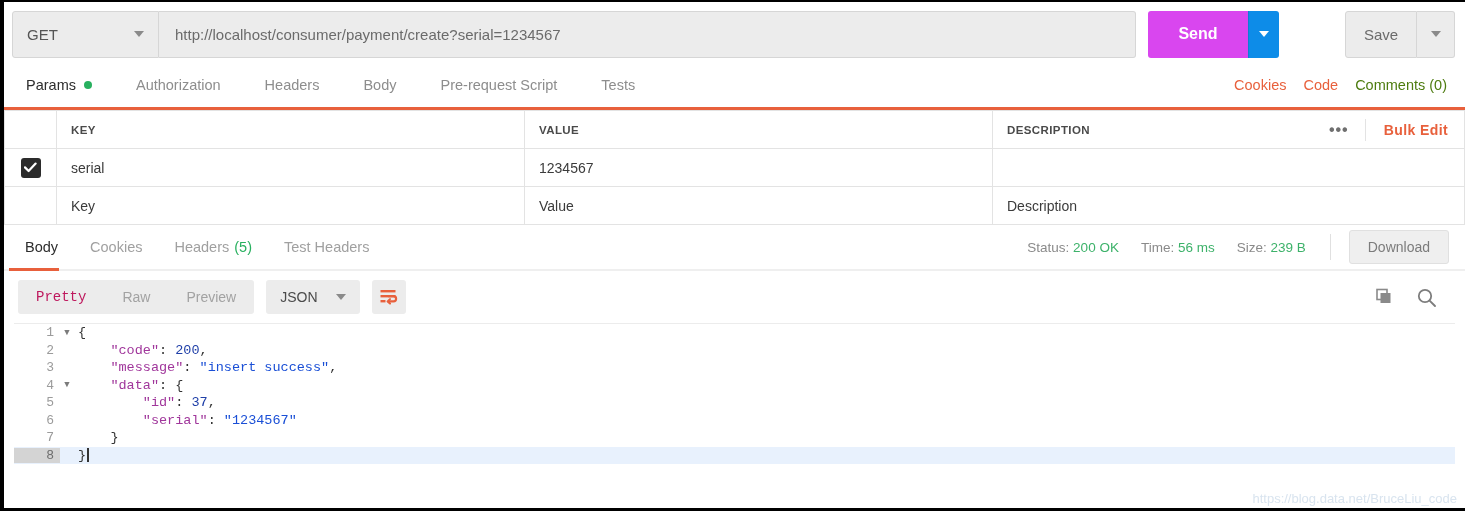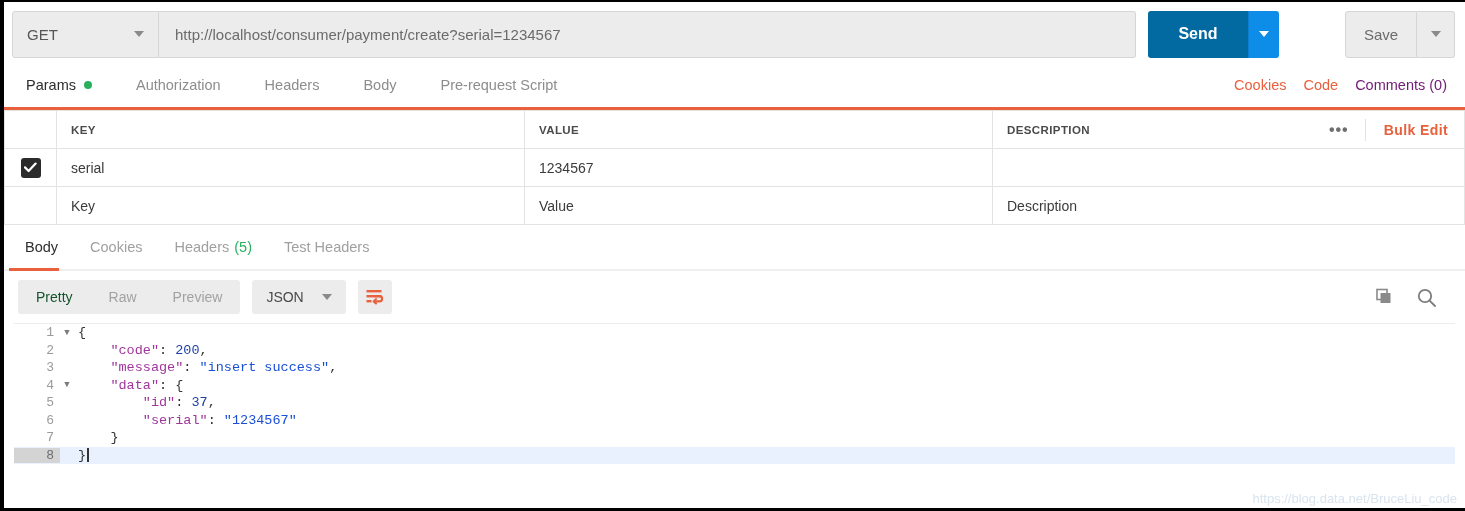--- a/index.html
+++ b/index.html
@@ -51,21 +51,21 @@
     border-left: none;
     border-radius: 0 3px 3px 0;
     display: flex; align-items: center;
     padding: 0 16px;
     color: #6b6b6b; font-size: 15px;
     cursor: text;
     overflow: hidden; white-space: nowrap;
   }
   .sendwrap { display: flex; margin-left: 12px; }
   .send {
-    background: #0369a1; color: #fff;
+    background: #d946ef; color: #fff;
     height: 47px; width: 100px;
     display: flex; align-items: center; justify-content: center;
     font-size: 16px; font-weight: bold;
     border-radius: 3px 0 0 3px; cursor: pointer;
   }
   .send-caret {
     background: #0d8ce8; width: 31px; height: 47px;
     display: flex; align-items: center; justify-content: center;
     border-radius: 0 3px 3px 0; cursor: pointer;
     border-left: 1px solid #0c7fd3;
@@ -110,21 +110,21 @@
   .rtab.active { color: #2d2d2d; }
   .greendot {
     width: 8px; height: 8px; border-radius: 50%;
     background: #28b05f; margin-left: 8px; display: inline-block;
   }
   .reqtabs-right {
     margin-left: auto; display: flex; align-items: center;
     height: 44px; padding-right: 18px; gap: 17px;
   }
   .link-orange { color: #e8603c; font-size: 14.5px; cursor: pointer; }
-  .link-orange.faded { color: #701a75; }
+  .link-orange.faded { color: #4d7c0f; }
   
   .rtab-underline {
     position: absolute; left: 0; bottom: -3px;
     height: 3px; width: 107px; background: #e8603c;
   }
 
   
   .ptable { width: 100%; border-collapse: collapse; table-layout: fixed; }
   .ptable th, .ptable td {
     border: 1px solid #e3e3e3;
@@ -207,21 +207,21 @@
     height: 52px; padding: 0 14px;
   }
   .seg {
     display: flex; background: #ececec; border-radius: 3px; overflow: hidden;
   }
   .seg div {
     padding: 0 18px; height: 34px;
     display: flex; align-items: center;
     font-size: 14px; color: #a2a2a2; cursor: pointer;
   }
-  .seg div.active { color: #14532d; }
+  .seg div.active { color: #be185d; font-family: Liberation Mono, monospace; }
   .fmt {
     display: flex; align-items: center; gap: 18px;
     background: #ececec; border-radius: 3px;
     height: 34px; padding: 0 14px; margin-left: 12px;
     font-size: 14px; color: #4a4a4a; cursor: pointer;
   }
   .wrapbtn {
     width: 34px; height: 34px; margin-left: 12px;
     background: #ececec; border-radius: 3px;
     display: flex; align-items: center; justify-content: center;
@@ -292,20 +292,21 @@
   <div class="reqtabs">
     <div class="reqtabs-inner">
       <div class="rtab active">
         <span>Params</span>
         <span class="greendot"></span>
       </div>
       <div class="rtab">Authorization</div>
       <div class="rtab">Headers</div>
       <div class="rtab">Body</div>
       <div class="rtab">Pre-request Script</div>
+      <div class="rtab">Tests</div>
     </div>
     <div class="reqtabs-right">
       <span class="link-orange">Cookies</span>
       <span class="link-orange">Code</span>
       <span class="link-orange faded">Comments (0)</span>
     </div>
     <div class="rtab-underline"></div>
   </div>
 
   <table class="ptable">
@@ -347,20 +348,36 @@
 
   <div class="restabs">
     <div class="restab active">Body</div>
     <div class="restab">Cookies</div>
     <div class="restab">
       <span>Headers</span>
       <span class="cnt-green">(5)</span>
     </div>
     <div class="restab">Test Headers</div>
     <div class="restab-underline"></div>
+    <div class="res-right">
+      <span class="statitem">
+        <span>Status:</span>
+        <span class="statval">200 OK</span>
+      </span>
+      <span class="statitem">
+        <span>Time:</span>
+        <span class="statval">56 ms</span>
+      </span>
+      <span class="statitem">
+        <span>Size:</span>
+        <span class="statval">239 B</span>
+      </span>
+      <span class="sep-v"></span>
+      <span class="dl">Download</span>
+    </div>
   </div>
 
   <div class="bodybar">
     <div class="seg">
       <div class="active">Pretty</div>
       <div>Raw</div>
       <div>Preview</div>
     </div>
     <div class="fmt">
       <span>JSON</span>

